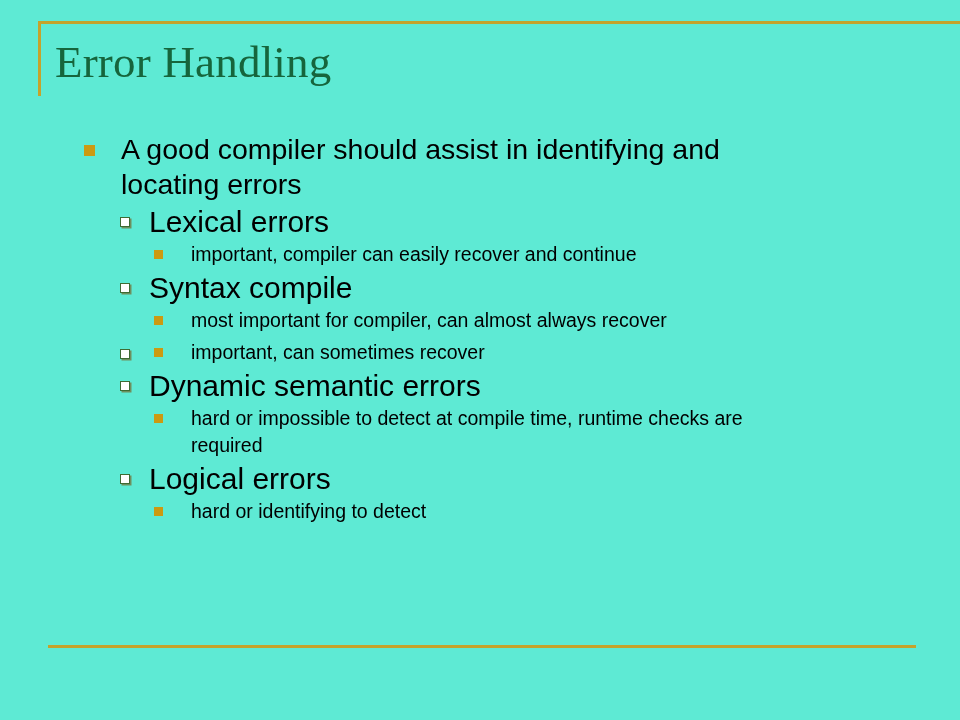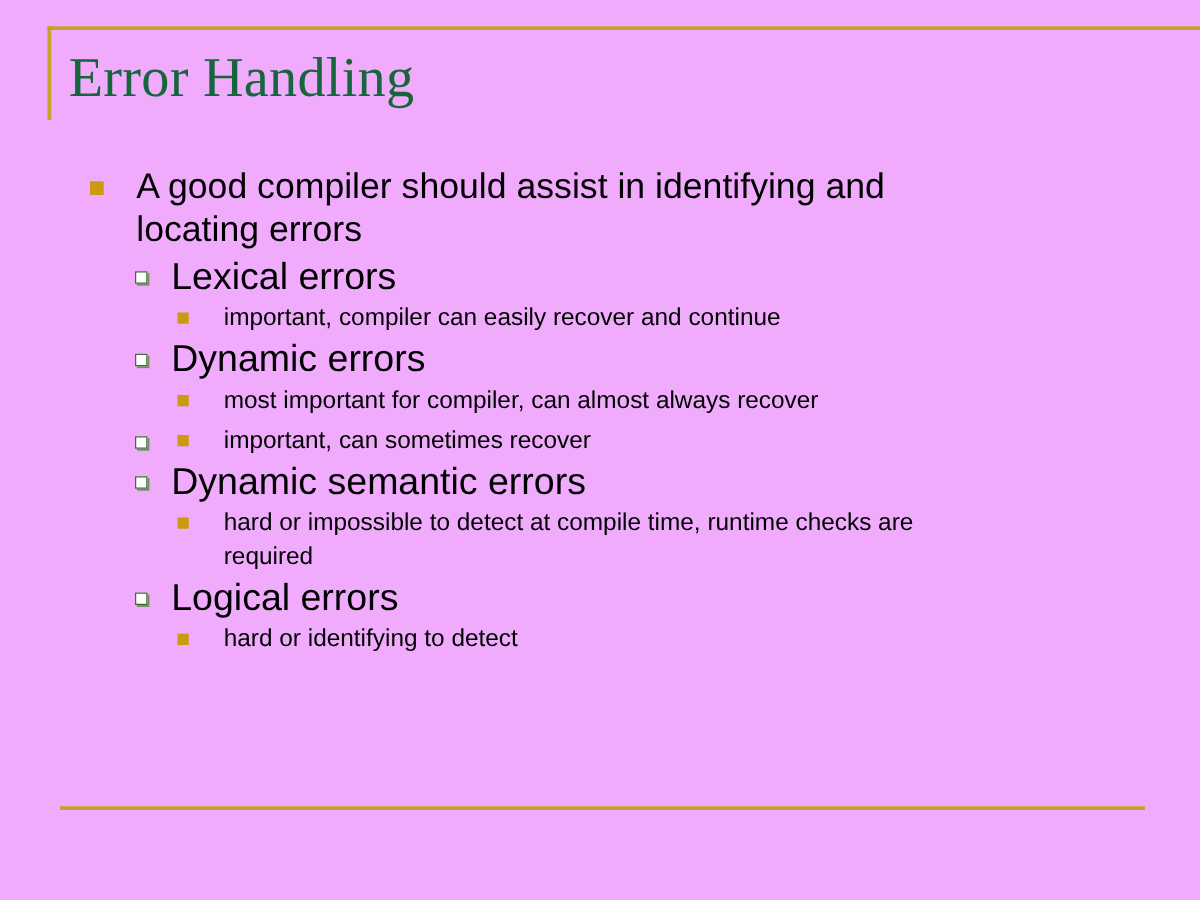--- a/index.html
+++ b/index.html
@@ -12,21 +12,21 @@
     width: 960px;
     height: 720px;
     overflow: hidden;
     font-family: "Liberation Sans", sans-serif;
   }
 
   #slide {
     position: relative;
     width: 960px;
     height: 720px;
-    background: #f0abfc;
+    background: #5eead4;
     text-decoration: underline;
   }
 
   
   .rule-top {
     position: absolute;
     left: 38px;
     top: 21px;
     width: 922px;
     height: 3px;
@@ -60,21 +60,21 @@
     font-size: 45px;
     line-height: 54px;
     color: #16653C;
     letter-spacing: 0.2px;
     white-space: nowrap;
   }
 
   
   .body {
     position: absolute;
-    left: 4px;
+    left: 16px;
     top: 132px;
     width: 829px;
   }
 
   .row {
     position: relative;
     display: block;
   }
 
   .row .txt {
@@ -167,21 +167,21 @@
       <span class="txt">Lexical errors</span>
     </div>
 
     <div class="row lvl3">
       <span class="bullet"></span>
       <span class="txt">important, compiler can easily recover and continue</span>
     </div>
 
     <div class="row lvl2">
       <span class="bullet"></span>
-      <span class="txt">Dynamic errors</span>
+      <span class="txt">Syntax compile</span>
     </div>
 
     <div class="row lvl3">
       <span class="bullet"></span>
       <span class="txt">most important for compiler, can almost always recover</span>
     </div>
 
     <div class="row lvl2">
       <span class="bullet"></span>
     </div>

